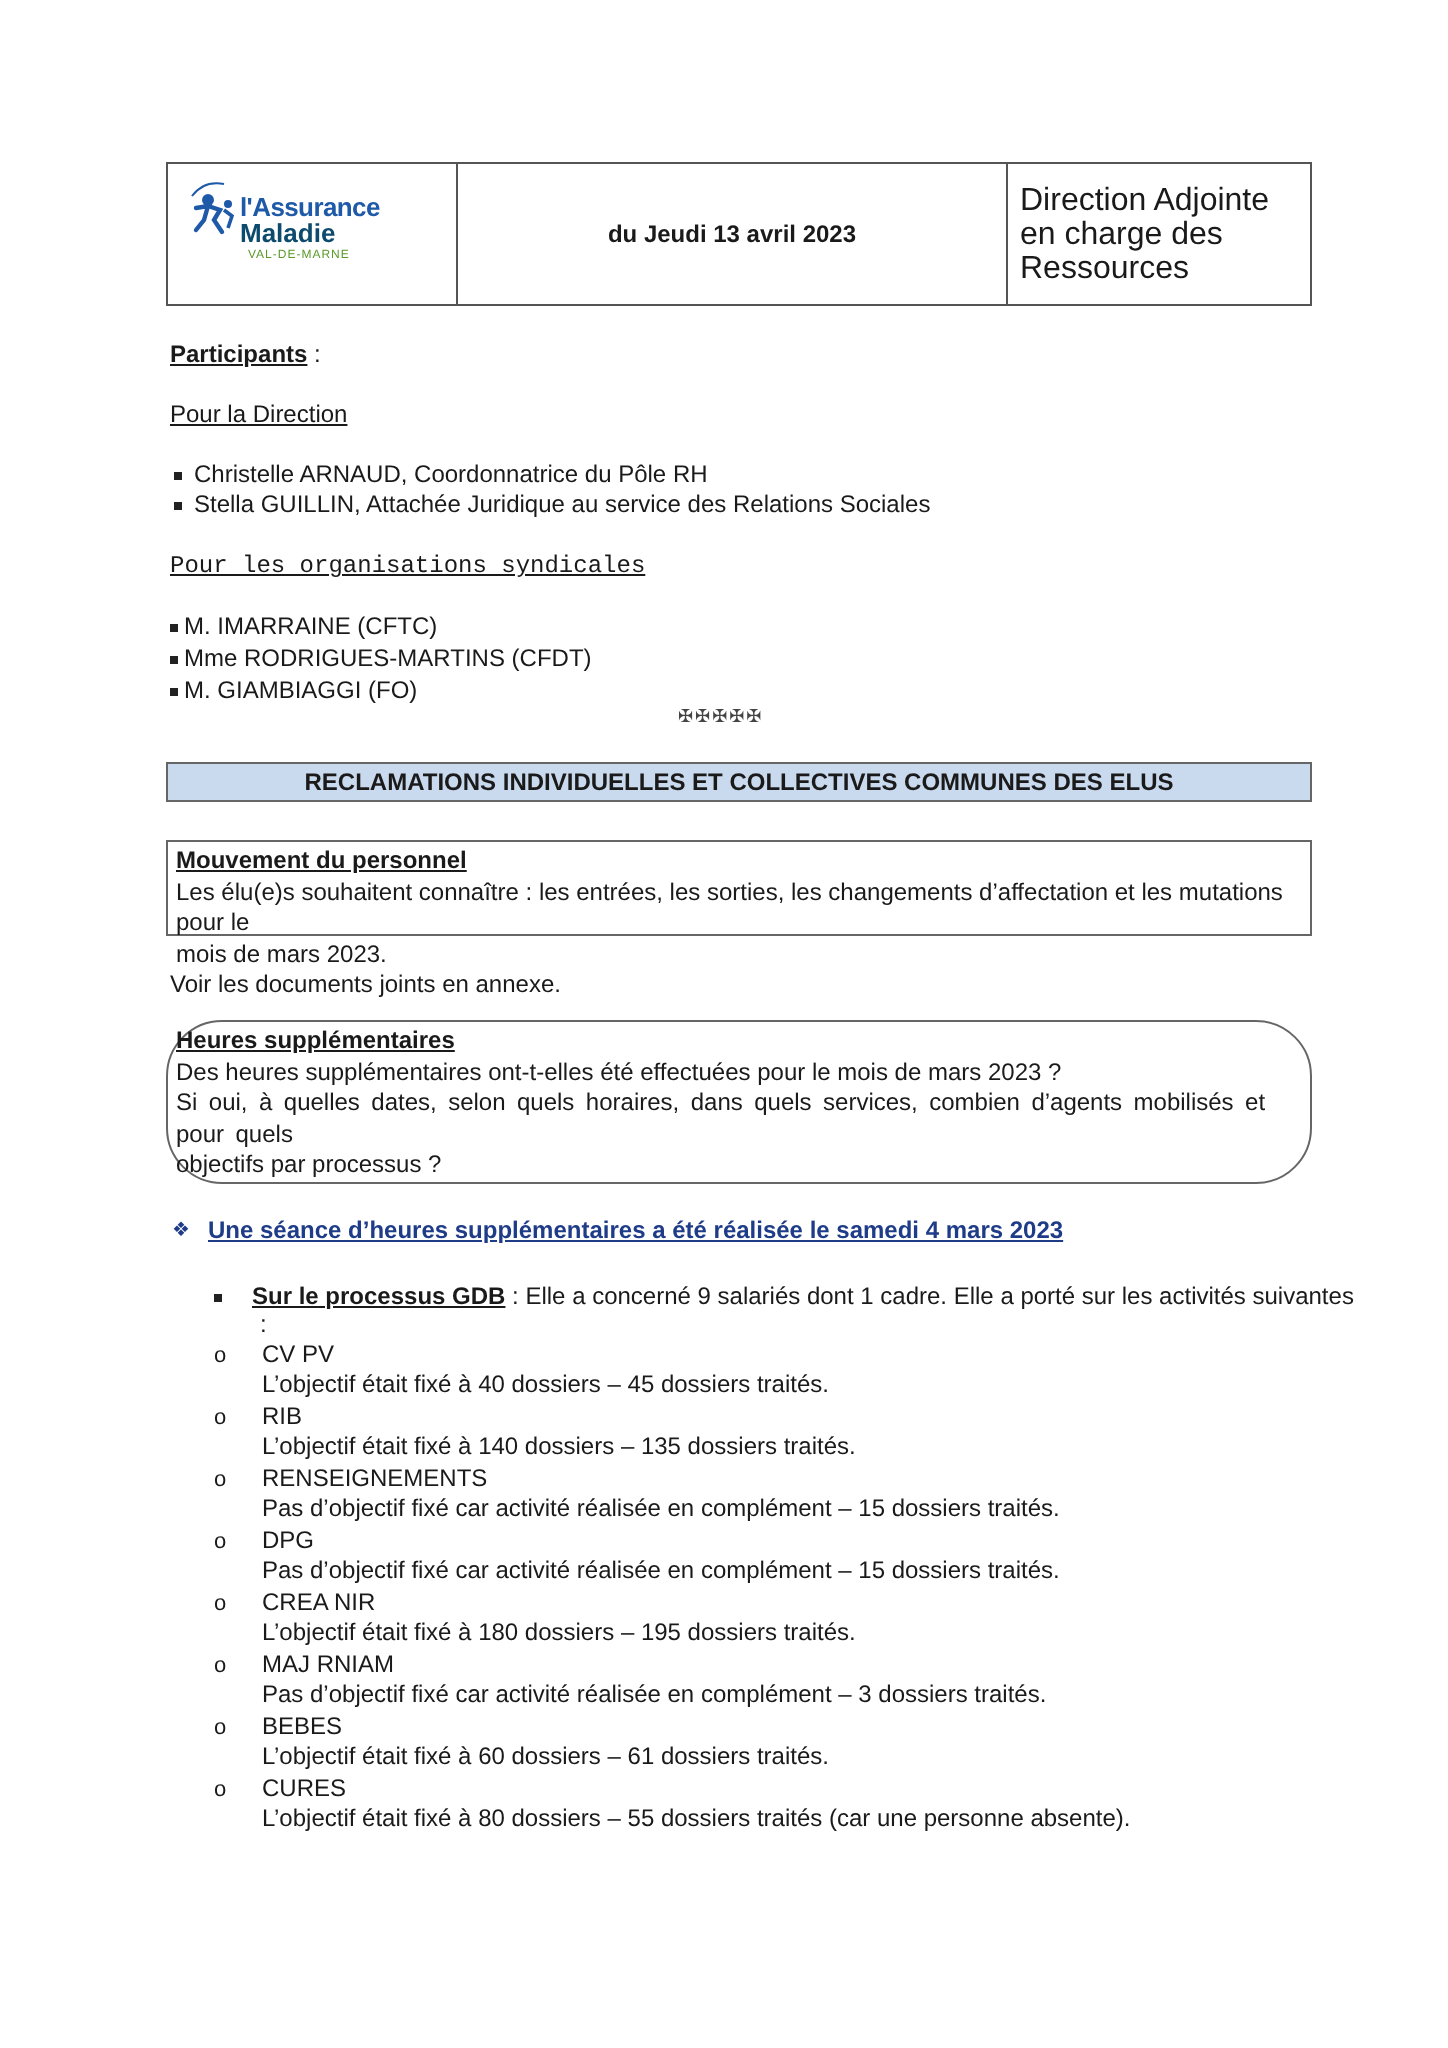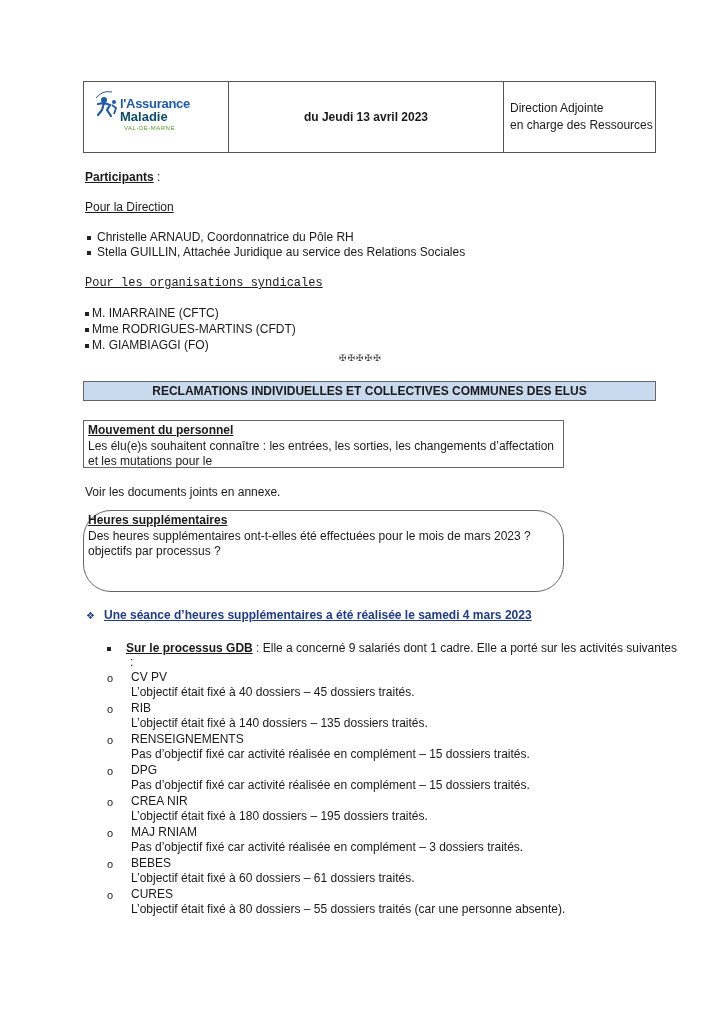--- a/index.html
+++ b/index.html
@@ -7,35 +7,35 @@
          font-family:"Liberation Sans", sans-serif; color:#1a1a1a; font-size:12px; }
   .page { position:absolute; left:0; top:0; width:724px; height:1024px; }
 
   
   .hdr { position:absolute; left:83px; top:81px; width:573px; height:72px;
          border:1px solid #555; display:flex; box-sizing:border-box;justify-content:center; }
   .hdr-logo { width:144px; border-right:1px solid #555; position:relative; }
   .hdr-title { width:274px; border-right:1px solid #555; display:flex; flex-direction:column;
                align-items:center; justify-content:center; font-weight:bold; font-size:12px; line-height:17px; }
   .hdr-dir { flex:1; display:flex; flex-direction:column; justify-content:center; padding-left:6px;
-             font-size:12px; line-height:17px; }
+             font-size:16px; line-height:17px; }
   .logo-svg { position:absolute; left:8px; top:6px; }
   .logo-text1 { position:absolute; left:36px; top:14px; color:#1e5aa8; font-weight:bold; font-size:13px; letter-spacing:-0.3px; }
   .logo-text2 { position:absolute; left:36px; top:27px; color:#0c4a6e; font-weight:bold; font-size:13px; }
   .logo-text3 { position:absolute; left:40px; top:43px; color:#5a9a2a; font-size:6px; letter-spacing:0.5px; }
 
   .t { position:absolute; white-space:nowrap; font-size:12px; line-height:14px; }
   .b { font-weight:bold; }
   .u { text-decoration:underline; }
   .bullet-sq { display:inline-block; width:4px; height:4px; background:#222; margin-right:6px; vertical-align:middle; }
 
   .banner { position:absolute; left:83px; top:381px; width:573px; height:20px; background:#c9d9ee;
             border:1px solid #666; box-sizing:border-box; text-align:center; font-weight:bold; font-size:12px; line-height:18px; }
 
-  .box { position:absolute; left:83px; width:481px; border:1px solid #666; box-sizing:border-box;
+  .box { position:absolute; left:83px; width:573px; border:1px solid #666; box-sizing:border-box;
          padding:2px 4px; font-size:12px; line-height:15.5px; }
 
   .blue { color:#1f3c88; }
   .circ { position:absolute; left:107px; font-size:11px; }
 </style>
 </head>
 <body>
 
 <div class="page">
 
@@ -74,27 +74,29 @@
   <div class="t" style="left:85px; top:322px;"><span class="bullet-sq" style="margin-right:3px"></span><span>Mme RODRIGUES-MARTINS (CFDT)</span></div>
   <div class="t" style="left:85px; top:338px;"><span class="bullet-sq" style="margin-right:3px"></span><span>M. GIAMBIAGGI (FO)</span></div>
 
   <div class="t" style="left:339px; top:351px; font-size:9px; letter-spacing:1px; color:#444;">✠✠✠✠✠</div>
 
   <div class="banner">RECLAMATIONS INDIVIDUELLES ET COLLECTIVES COMMUNES DES ELUS</div>
 
   <div class="box" style="top:420px; height:48px;">
     <div class="b u">Mouvement du personnel</div>
     <div>Les élu(e)s souhaitent connaître : les entrées, les sorties, les changements d’affectation et les mutations pour le</div>
+    <div>mois de mars 2023.</div>
   </div>
 
   <div class="t" style="left:85px; top:485px;">Voir les documents joints en annexe.</div>
 
   <div class="box" style="top:510px; height:82px;border-radius:28px;">
     <div class="b u">Heures supplémentaires</div>
     <div>Des heures supplémentaires ont-t-elles été effectuées pour le mois de mars 2023 ?</div>
+    <div style="word-spacing:2.4px;">Si oui, à quelles dates, selon quels horaires, dans quels services, combien d’agents mobilisés et pour quels</div>
     <div>objectifs par processus ?</div>
   </div>
 
   <div class="t blue" style="left:86px; top:609px; font-size:10px;">❖</div>
   <div class="t b u blue" style="left:104px; top:608px;">Une séance d’heures supplémentaires a été réalisée le samedi 4 mars 2023</div>
 
   <div class="t" style="left:107px; top:641px;"><span class="bullet-sq" style="margin-right:15px;"></span><span class="b u">Sur le processus GDB</span><span> : Elle a concerné 9 salariés dont 1 cadre. Elle a porté sur les activités suivantes</span></div>
   <div class="t" style="left:130px; top:655px;">:</div>
 
   <div id="activities">

